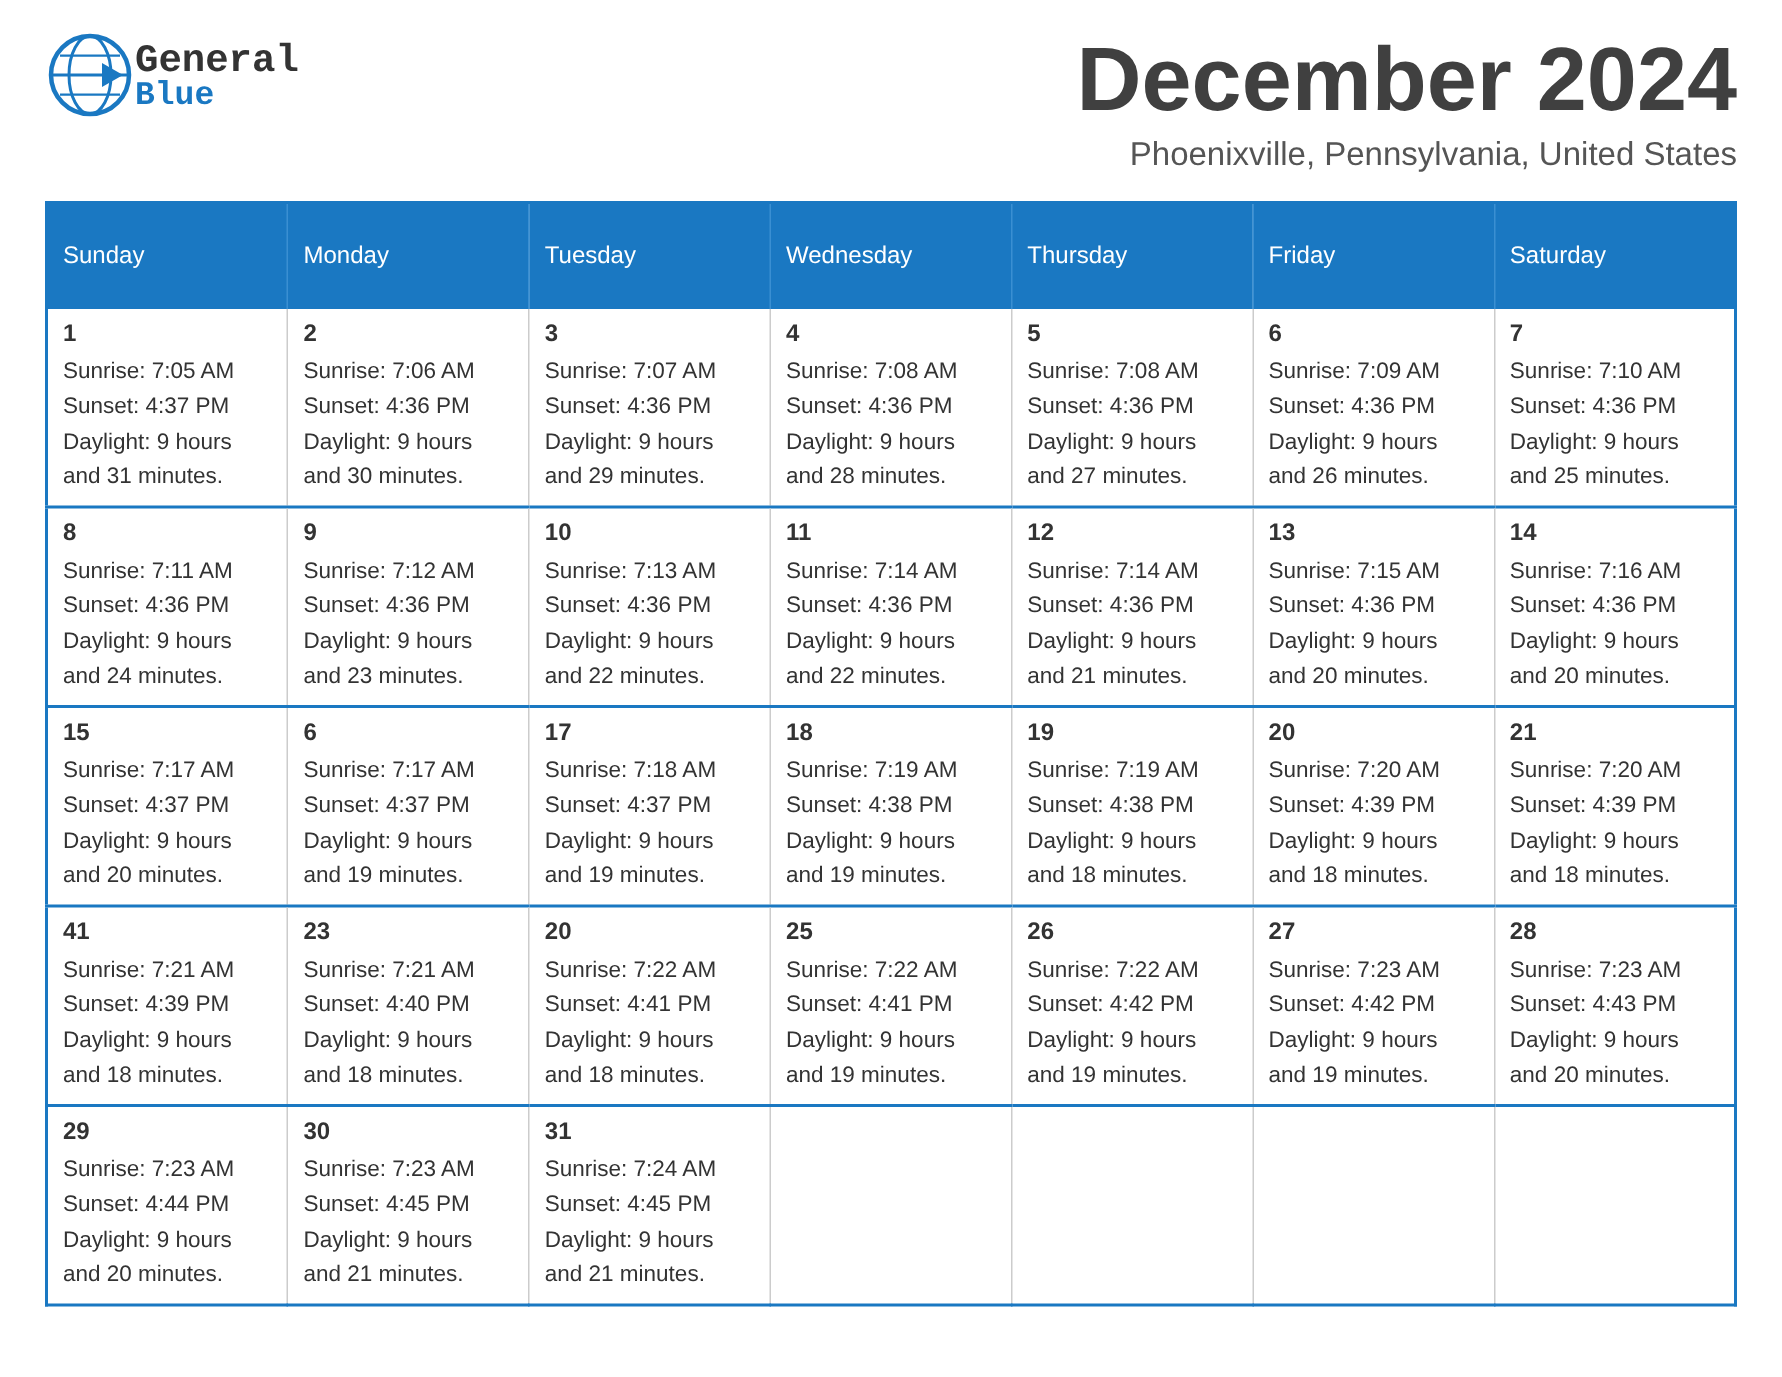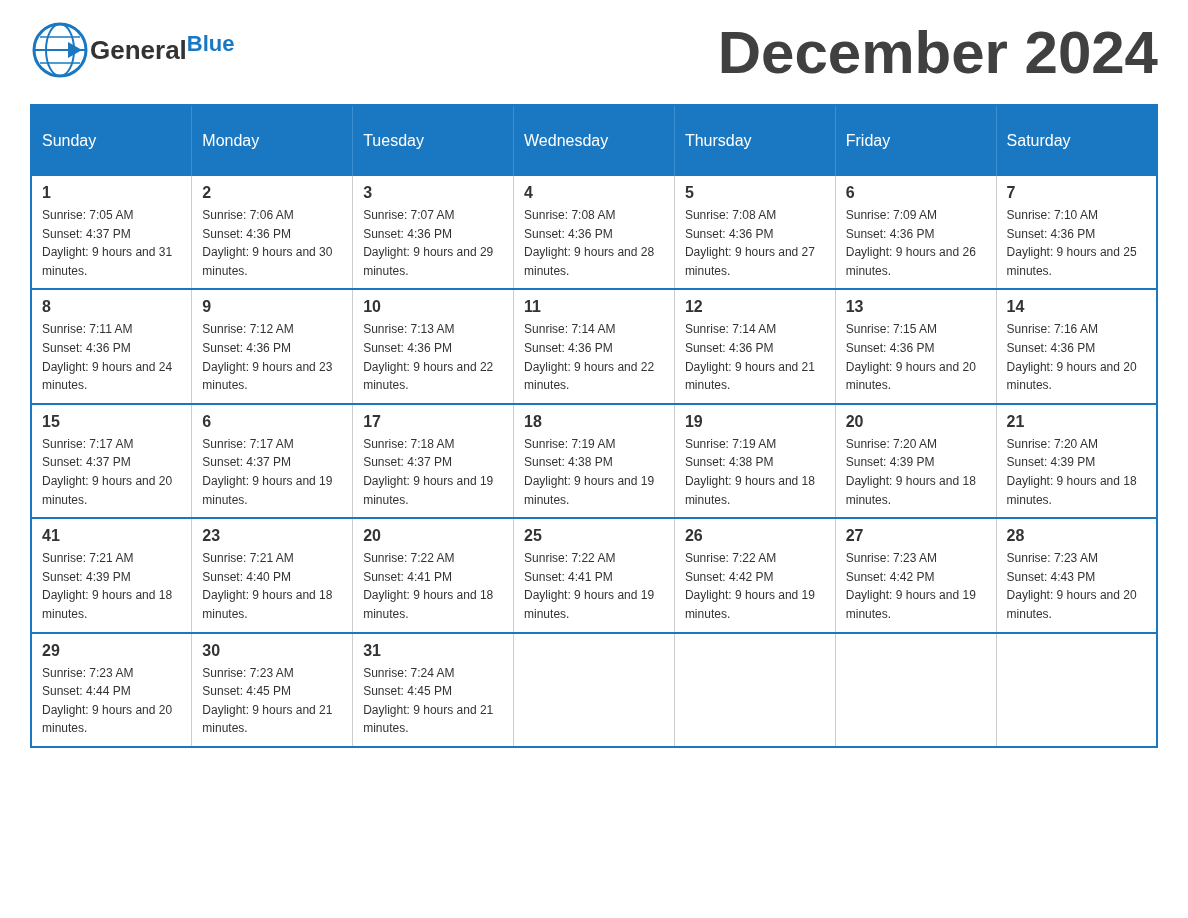--- a/index.html
+++ b/index.html
@@ -64,35 +64,36 @@
       border-bottom: none;
     }
     .day-number {
       font-size: 16px;
       font-weight: bold;
       color: #333;
       display: block;
       margin-bottom: 4px;
     }
     .day-info {
-      font-size: 12px;
+      font-size: 15px;
       color: #333;
       line-height: 1.55;
     }
     .empty-cell {
       background: #fff;
     }
     
     .logo-wrapper {
       display: flex;
       align-items: center;
     }
     .logo-name-block {
       display: flex;
-      flex-direction: row;
+      flex-direction: column;
+      font-family: Liberation Mono, monospace;
     }
     .logo-general {
       font-size: 26px;
       font-weight: bold;
       color: #333;
     }
     .logo-blue-text {
       font-size: 22px;
       font-weight: bold;
       color: #1a78c2;
@@ -114,20 +115,21 @@
 
       <polygon points="38,22 52,30 38,38" fill="#1a78c2"></polygon>
     </svg>
     <div class="logo-name-block">
       <span class="logo-general">General</span>
       <span class="logo-blue-text">Blue</span>
     </div>
   </div>
   <div class="title-section">
     <div class="main-title">December 2024</div>
+    <div class="subtitle">Phoenixville, Pennsylvania, United States</div>
   </div>
 </div>
 
 <table class="calendar-table">
   <thead>
     <tr>
       <th>Sunday</th>
       <th>Monday</th>
       <th>Tuesday</th>
       <th>Wednesday</th>

